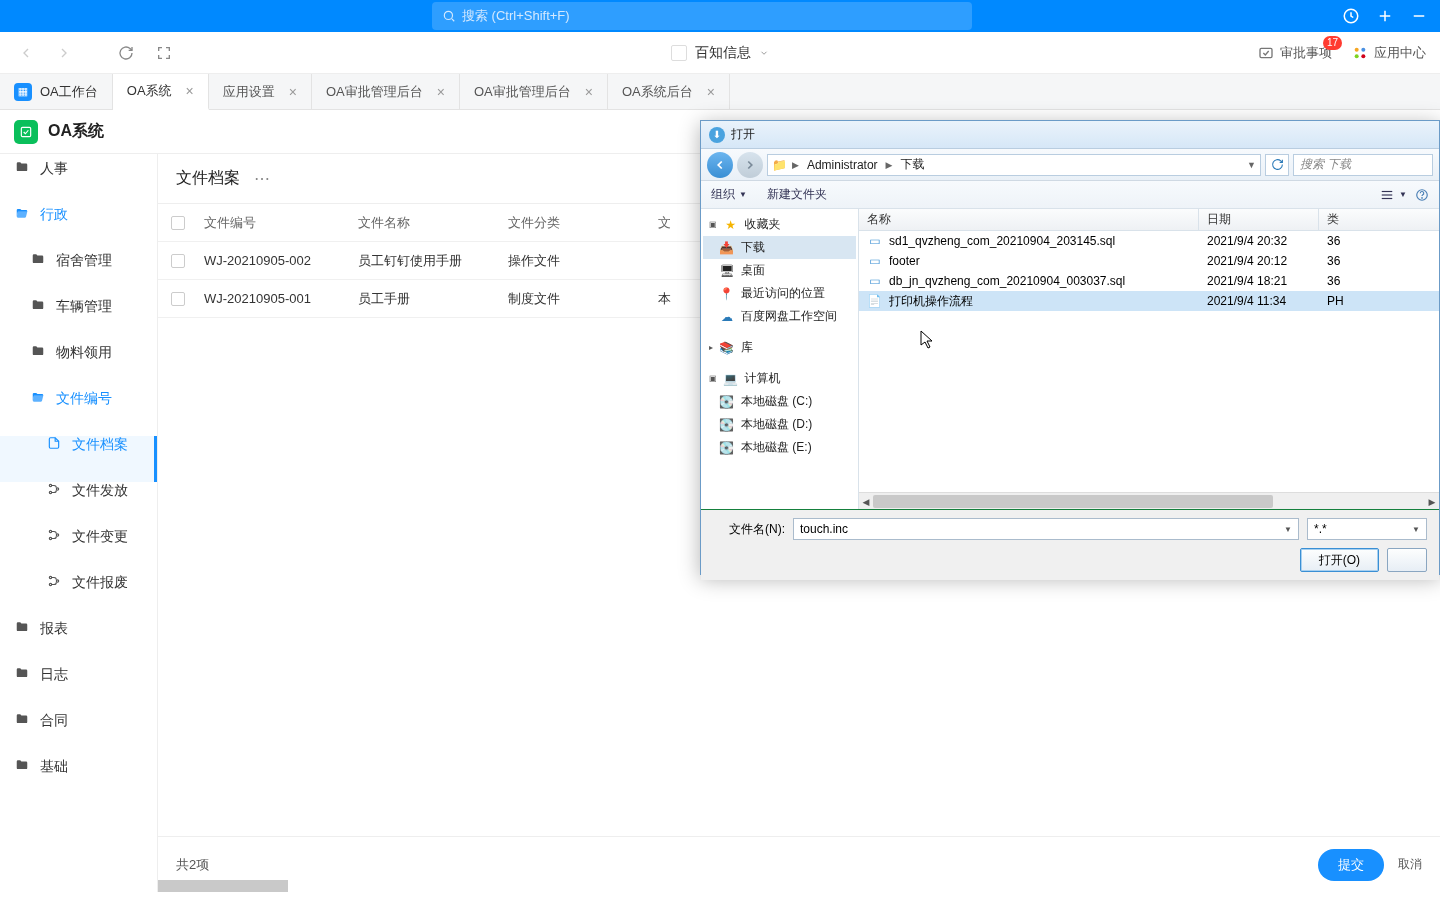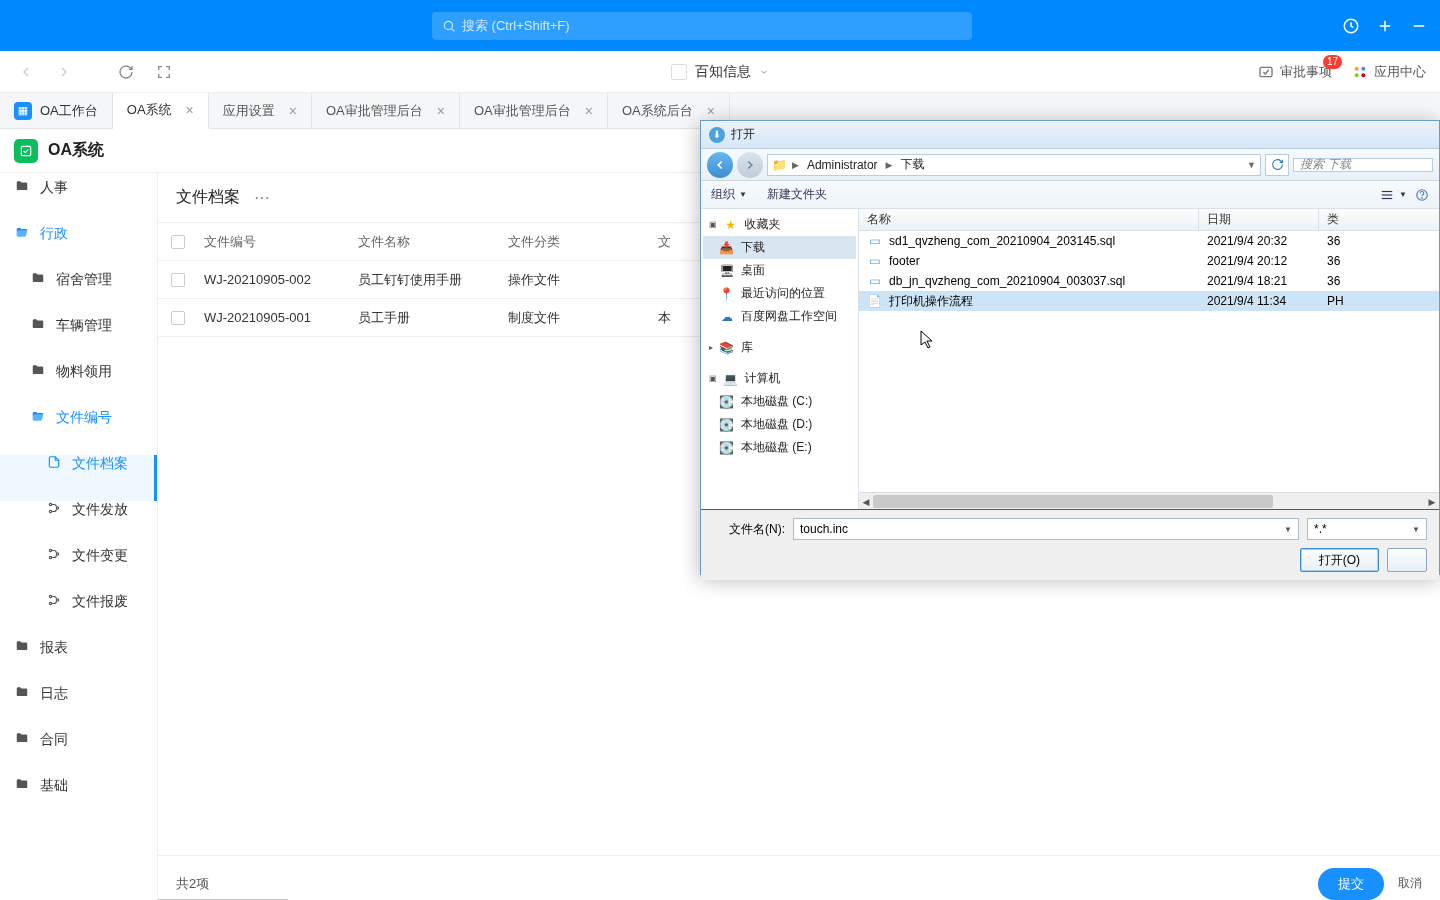--- a/index.html
+++ b/index.html
@@ -1,19 +1,19 @@
 <!DOCTYPE html>
 <html><head>
 <meta charset="utf-8">
 <style>
 * { margin: 0; padding: 0; box-sizing: border-box; font-family: "Microsoft YaHei", "PingFang SC", sans-serif; }
 body { width: 1440px; height: 900px; overflow: hidden; background: #fff; position: relative; }
 
 
-.topbar { height: 51px; background: #0089ff; display: flex; align-items: center; padding: 0 12px; color: #fff; }
+.topbar { height: 32px; background: #0089ff; display: flex; align-items: center; padding: 0 12px; color: #fff; }
 .search-wrap { margin-left: 420px; width: 540px; height: 28px; background: rgba(255,255,255,0.18); border-radius: 4px; display: flex; align-items: center; padding: 0 10px; color: #d4e9ff; font-size: 13px; }
 .search-wrap svg { margin-right: 6px; }
 .topbar-right { margin-left: auto; display: flex; align-items: center; gap: 16px; }
 .topbar-right svg { cursor: pointer; }
 
 
 .navrow { height: 42px; background: #fff; border-bottom: 1px solid #eee; display: flex; align-items: center; padding: 0 14px; }
 .nav-btns { display: flex; gap: 14px; align-items: center; }
 .nav-btn { width: 24px; height: 24px; display: flex; align-items: center; justify-content: center; color: #888; cursor: pointer; }
 .nav-btn.disabled { color: #ccc; }
@@ -73,21 +73,21 @@
 .dialog { position:absolute; left:700px; top:120px; width:740px; height:455px; background:#fff; border:1px solid #6b9bc7; box-shadow: 0 4px 20px rgba(0,0,0,.3); font-size:12px;}
 .dlg-title { height:28px; background:linear-gradient(#eaf3fb,#d6e7f7); display:flex; align-items:center; padding:0 8px; gap:6px; color:#222; border-bottom:1px solid #b9cde0;}
 .dlg-title .ic { width:16px; height:16px; background:#4aa3df; border-radius:50%; display:flex; align-items:center; justify-content:center; color:#fff; font-size:10px;}
 .dlg-nav { height:32px; background:linear-gradient(#f7fafd,#e9f0f7); display:flex; align-items:center; padding:0 6px; gap:4px; border-bottom:1px solid #cfd9e3;}
 .navcircle { width:26px; height:26px; border-radius:50%; background:linear-gradient(#6bb5ef,#3a8fd4); display:flex; align-items:center; justify-content:center; color:#fff;}
 .navcircle.fwd { background:linear-gradient(#d7e3ed,#c0cdd8); color:#7a8a99;}
 .path { flex:1; height:22px; border:1px solid #b9cde0; background:#fff; display:flex; align-items:center; padding:0 4px; gap:4px;}
 .path .seg { padding:0 4px; color:#222;}
 .path .arr { color:#666; font-size:9px;}
 .refresh { width:24px; height:22px; border:1px solid #b9cde0; background:#fff; display:flex; align-items:center; justify-content:center; color:#2a7ab8;}
-.searchbox { width:140px; height:14px; border:1px solid #b9cde0; background:#fff; padding:0 6px; color:#888; font-style:italic; display:flex; align-items:center;}
+.searchbox { width:140px; height:22px; border:1px solid #b9cde0; background:#fff; padding:0 6px; color:#888; font-style:italic; display:flex; align-items:center;}
 .dlg-tool { height:28px; background:linear-gradient(#f7fafd,#eef3f8); border-bottom:1px solid #d9e2ea; display:flex; align-items:center; padding:8px 10px; gap:20px; color:#335; }
 .dlg-tool .tb { display:flex; align-items:center; gap:4px; cursor:pointer;}
 .dlg-tool .right { margin-left:auto; display:flex; gap:8px;}
 .dlg-body { display:flex; height:300px;}
 .dlg-tree { width:158px; border-right:1px solid #d9e2ea; overflow:auto; padding:4px 2px;}
 .tree-grp { margin-bottom:8px;}
 .tree-item { display:flex; align-items:center; gap:6px; padding:3px 6px 3px 16px; cursor:pointer; color:#222;}
 .tree-item.sel { background:#d8e6f2;}
 .tree-item.root { padding-left:6px; font-weight:normal;}
 .tree-item.root .caret { font-size:8px; color:#555;}

